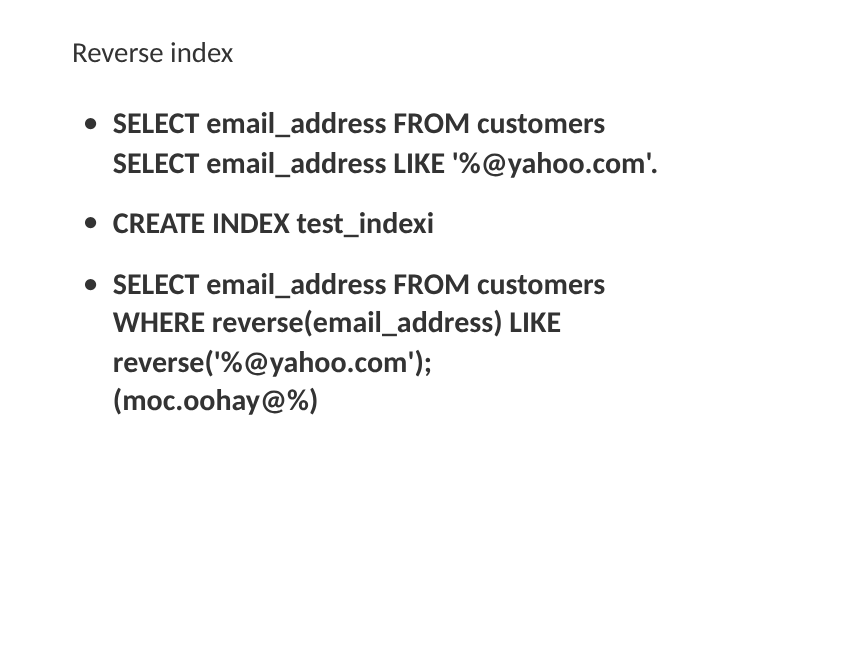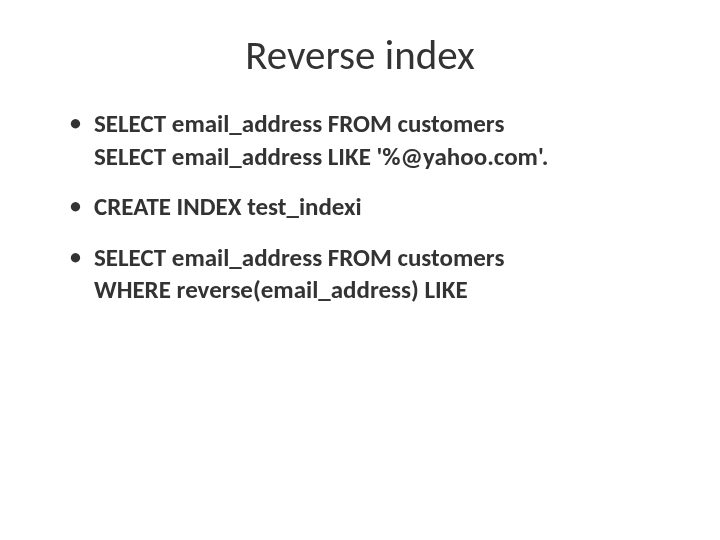--- a/index.html
+++ b/index.html
@@ -9,22 +9,22 @@
     }
     body {
       width: 720px;
       height: 540px;
       background: #ffffff;
       font-family: Calibri, "Segoe UI", Arial, sans-serif;
       color: #333333;
       padding: 30px 60px 40px 60px;
     }
     .title {
-      text-align: center;
-      font-size: 41px;
+      text-align: left;
+      font-size: 24px;
       font-weight: 400;
       color: #333333;
       margin-bottom: 28px;
     }
     ul {
       list-style: none;
       padding-left: 10px;
     }
     li {
       position: relative;
@@ -56,14 +56,16 @@
   <li>
     <span class="line">SELECT email_address FROM customers</span>
     <span class="line">SELECT email_address LIKE '%@yahoo.com'.</span>
   </li>
   <li>
     <span class="line">CREATE INDEX test_indexi</span>
   </li>
   <li>
     <span class="line">SELECT email_address FROM customers</span>
     <span class="line">WHERE reverse(email_address) LIKE</span>
+    <span class="line">reverse('%@yahoo.com');</span>
+    <span class="line">(moc.oohay@%)</span>
   </li>
 </ul>
 
 </body></html>

